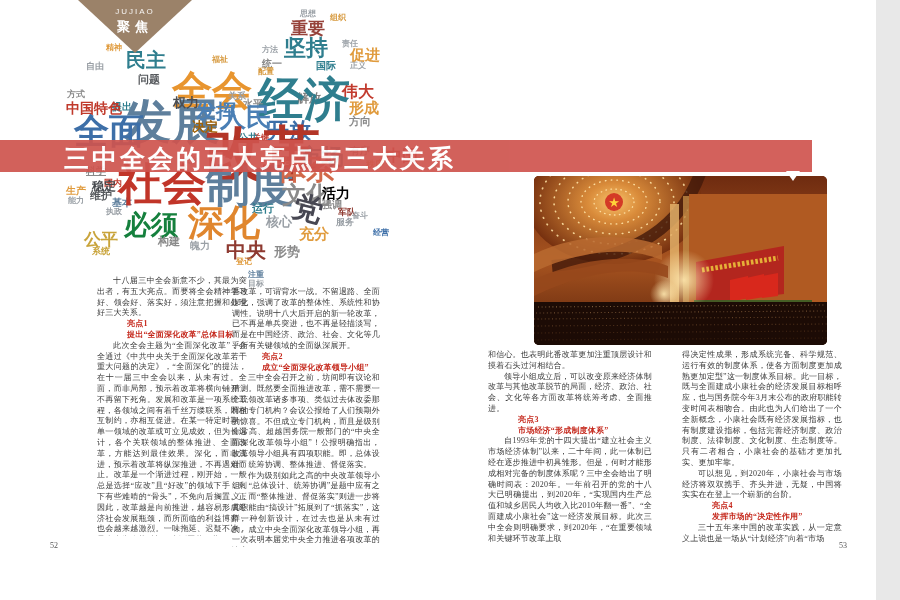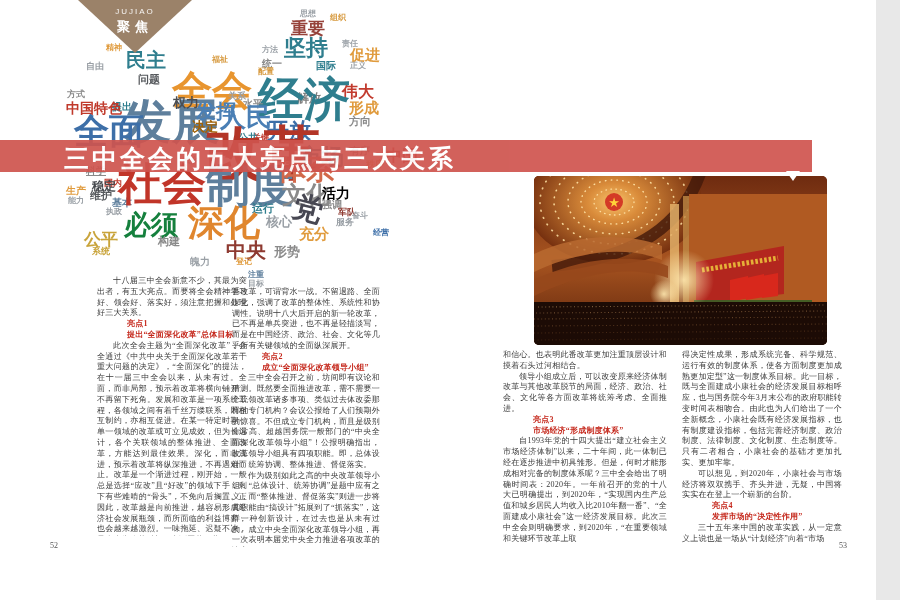--- a/index.html
+++ b/index.html
@@ -29,21 +29,21 @@
   .banner-notch{position:absolute;left:786px;top:171px;width:0;height:0;z-index:5;
     border-left:7px solid transparent;border-right:7px solid transparent;border-top:10px solid #fff;}
   
   .photo{position:absolute;left:534px;top:176px;width:293px;height:169px;z-index:2;
     border-radius:5px;overflow:hidden;background:#7c3414;}
   
   .col{position:absolute;z-index:2;overflow:hidden;color:var(--body-ink);
     font-family:"Liberation Serif",serif;font-size:8px;line-height:10.8px;letter-spacing:.2px;}
   .col-l1{left:71px;top:276px;width:150px;height:260px;margin-left:26px;}
   .col-l2{left:232px;top:287px;width:148px;height:260px;}
-  .col-r1{left:488px;top:350px;width:164px;height:214px;margin-left:15px;}
+  .col-r1{left:488px;top:350px;width:164px;height:214px;}
   .col-r2{left:682px;top:350px;width:160px;height:214px;}
   .col p{margin:0;text-indent:2em;text-align:justify;word-break:break-all;}
   .col p.cont{text-indent:0;}
   .col .hd{color:var(--head-red);font-weight:bold;margin:0 0 0 30px;}
   
   .pagenum{position:absolute;z-index:4;font-size:8px;color:#555;
     font-family:"Liberation Serif",serif;}
   .pagenum.left{left:50px;top:541px;}
   .pagenum.right{left:839px;top:541px;}
   .edgebar{position:absolute;left:883px;top:0;width:17px;height:600px;
@@ -121,21 +121,21 @@
       <span class="wc" style="left: 322px; top: 200px; font-size: 10px; color: rgb(139, 139, 139);">强调</span>
       <span class="wc" style="left: 338px; top: 208px; font-size: 9px; color: rgb(142, 58, 49);">军队</span>
       <span class="wc" style="left: 336px; top: 218px; font-size: 9px; color: rgb(154, 160, 166);">服务</span>
       <span class="wc" style="left: 106px; top: 208px; font-size: 8px; color: rgb(154, 160, 166);">执政</span>
       <span class="wc" style="left: 124px; top: 212px; font-size: 27px; color: #15803d;">必须</span>
       <span class="wc" style="left: 188px; top: 205px; font-size: 36px; color: rgb(224, 134, 46);">深化</span>
       <span class="wc" style="left: 299px; top: 226px; font-size: 15px; color: rgb(224, 155, 61);">充分</span>
       <span class="wc" style="left: 84px; top: 231px; font-size: 17px; color: rgb(201, 164, 59);">公平</span>
       <span class="wc" style="left: 92px; top: 247px; font-size: 9px; color: rgb(201, 164, 59);">系统</span>
       <span class="wc" style="left: 158px; top: 236px; font-size: 11px; color: rgb(139, 139, 139);">构建</span>
-      <span class="wc" style="left: 190px; top: 241px; font-size: 10px; color: rgb(154, 160, 166); margin-top: 16px;">魄力</span>
+      <span class="wc" style="left: 190px; top: 241px; font-size: 10px; color: rgb(154, 160, 166);">魄力</span>
       <span class="wc" style="left: 226px; top: 240px; font-size: 20px; color: rgb(142, 58, 49);">中央</span>
       <span class="wc" style="left: 274px; top: 245px; font-size: 13px; color: rgb(139, 139, 139);">形势</span>
       <span class="wc" style="left: 344px; top: 229px; font-size: 8px; color: rgb(61, 111, 168); padding-left: 29px;">经营</span>
       <span class="wc" style="left: 352px; top: 212px; font-size: 8px; color: rgb(154, 160, 166);">奋斗</span>
       <span class="wc" style="left: 236px; top: 258px; font-size: 8px; color: rgb(224, 155, 61);">登记</span>
       <span class="wc" style="left: 248px; top: 271px; font-size: 8px; color: rgb(94, 127, 156);">注重</span>
       <span class="wc" style="left: 248px; top: 280px; font-size: 8px; color: rgb(154, 160, 166);">目标</span>
     </div>
 
   <div class="banner">

